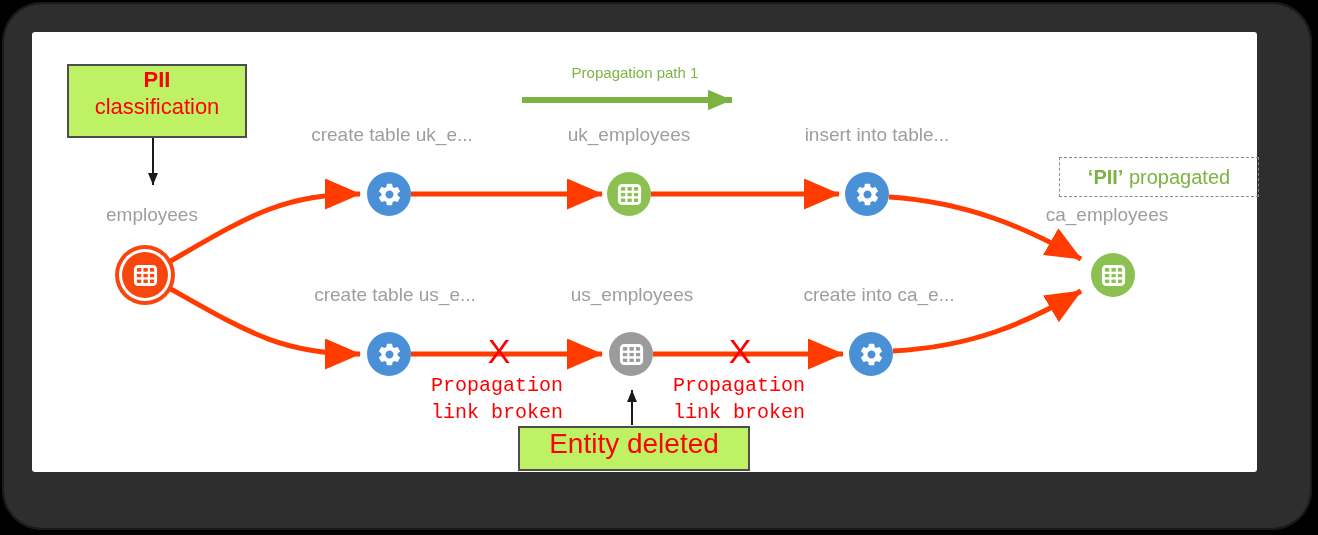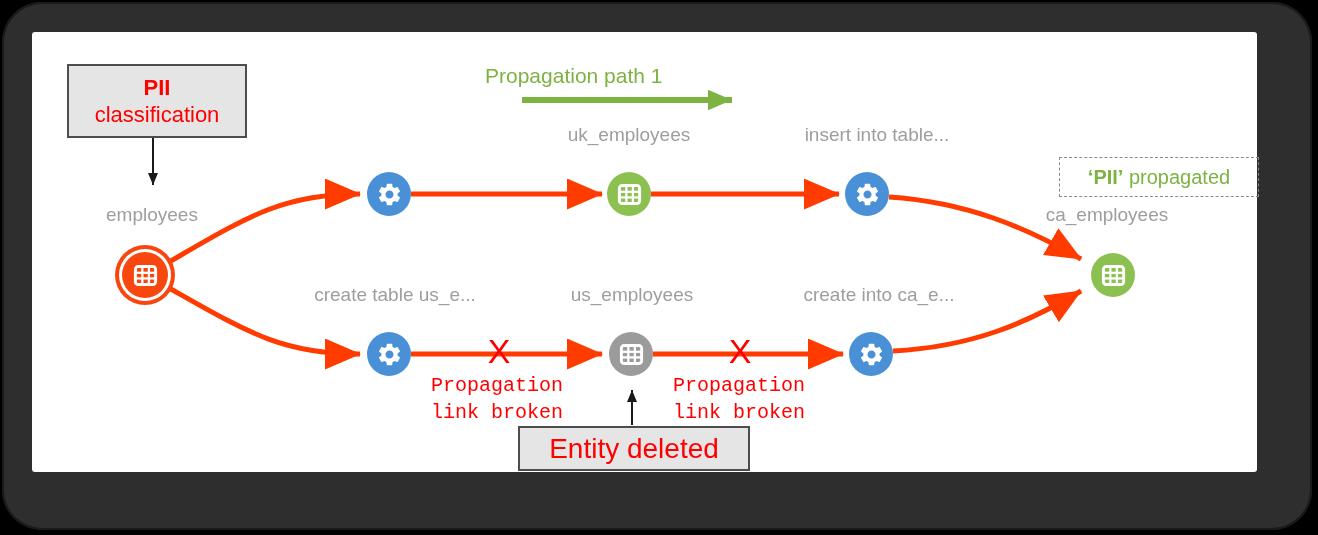--- a/index.html
+++ b/index.html
@@ -20,29 +20,29 @@
   .node svg{width:27px;height:27px;display:block;}
   .node.blue{background:var(--process-blue);}
   .node.green{background:var(--table-green);}
   .node.gray{background:var(--deleted-gray);}
   .node.orange{background:var(--highlight-orange);width:46px;height:46px;
         box-shadow:0 0 0 3px #fff, 0 0 0 7px var(--highlight-orange);}
 
   .node-label{position:absolute;width:240px;text-align:center;font-size:19px;
         color:var(--label-gray);white-space:nowrap;}
 
-  .callout{position:absolute;background:#e5e5e5;border:2px solid #4d4d4d;
-        display:flex;flex-direction:column;align-items:center;justify-content:center;
+  .callout{position:absolute;background:#bef264;border:2px solid #4d4d4d;
+        display:flex;flex-direction:column;align-items:center;
         color:var(--alert-red);}
   .pii-box{left:35px;top:32px;width:176px;height:70px;font-size:22px;line-height:27px;}
   .pii-box .b{font-weight:bold;}
   .entity-box{left:486px;top:394px;width:228px;height:41px;font-size:28px;}
 
-  .path-label{position:absolute;left:453px;top:32px;width:300px;
-        font-size:21px;color:var(--propagate-green);}
+  .path-label{position:absolute;left:453px;top:32px;width:300px;text-align:center;
+        font-size:15px;color:var(--propagate-green);}
 
   .propagated-box{position:absolute;left:986px;top:125px;width:198px;height:38px;
         border:1.5px dashed #8a8a8a;display:flex;align-items:center;justify-content:center;
         font-size:20px;color:var(--propagate-green);white-space:pre;margin-left:41px;}
   .propagated-box .b{font-weight:bold;}
 
   .x-mark{position:absolute;width:60px;text-align:center;font-size:34px;line-height:34px;
         color:var(--alert-red);transform:scaleY(0.95);}
   .broken{position:absolute;width:200px;text-align:center;font-size:20px;line-height:27px;
         color:var(--alert-red);font-family:Liberation Mono, monospace;}
@@ -136,20 +136,21 @@
       <svg viewBox="0 0 24 24">
         <rect x="3" y="4" width="18" height="16" rx="2.5" fill="none" stroke="#fff" stroke-width="2.6"></rect>
         <line x1="3.5" y1="9.6" x2="20.5" y2="9.6" stroke="#fff" stroke-width="2"></line>
         <line x1="3.5" y1="14.6" x2="20.5" y2="14.6" stroke="#fff" stroke-width="2"></line>
         <line x1="9.2" y1="4.5" x2="9.2" y2="19.5" stroke="#fff" stroke-width="2"></line>
         <line x1="15" y1="4.5" x2="15" y2="19.5" stroke="#fff" stroke-width="2"></line>
       </svg>
     </div>
 
     <div class="node-label" style="left:0px;top:172px">employees</div>
+    <div class="node-label" style="left:240px;top:92px">create table uk_e...</div>
     <div class="node-label" style="left:477px;top:92px">uk_employees</div>
     <div class="node-label" style="left:725px;top:92px">insert into table...</div>
     <div class="node-label" style="left:243px;top:252px">create table us_e...</div>
     <div class="node-label" style="left:480px;top:252px">us_employees</div>
     <div class="node-label" style="left:727px;top:252px">create into ca_e...</div>
     <div class="node-label" style="left:955px;top:172px">ca_employees</div>
 
     <div class="callout pii-box">
       <span class="b">PII</span>
       <span>classification</span>

